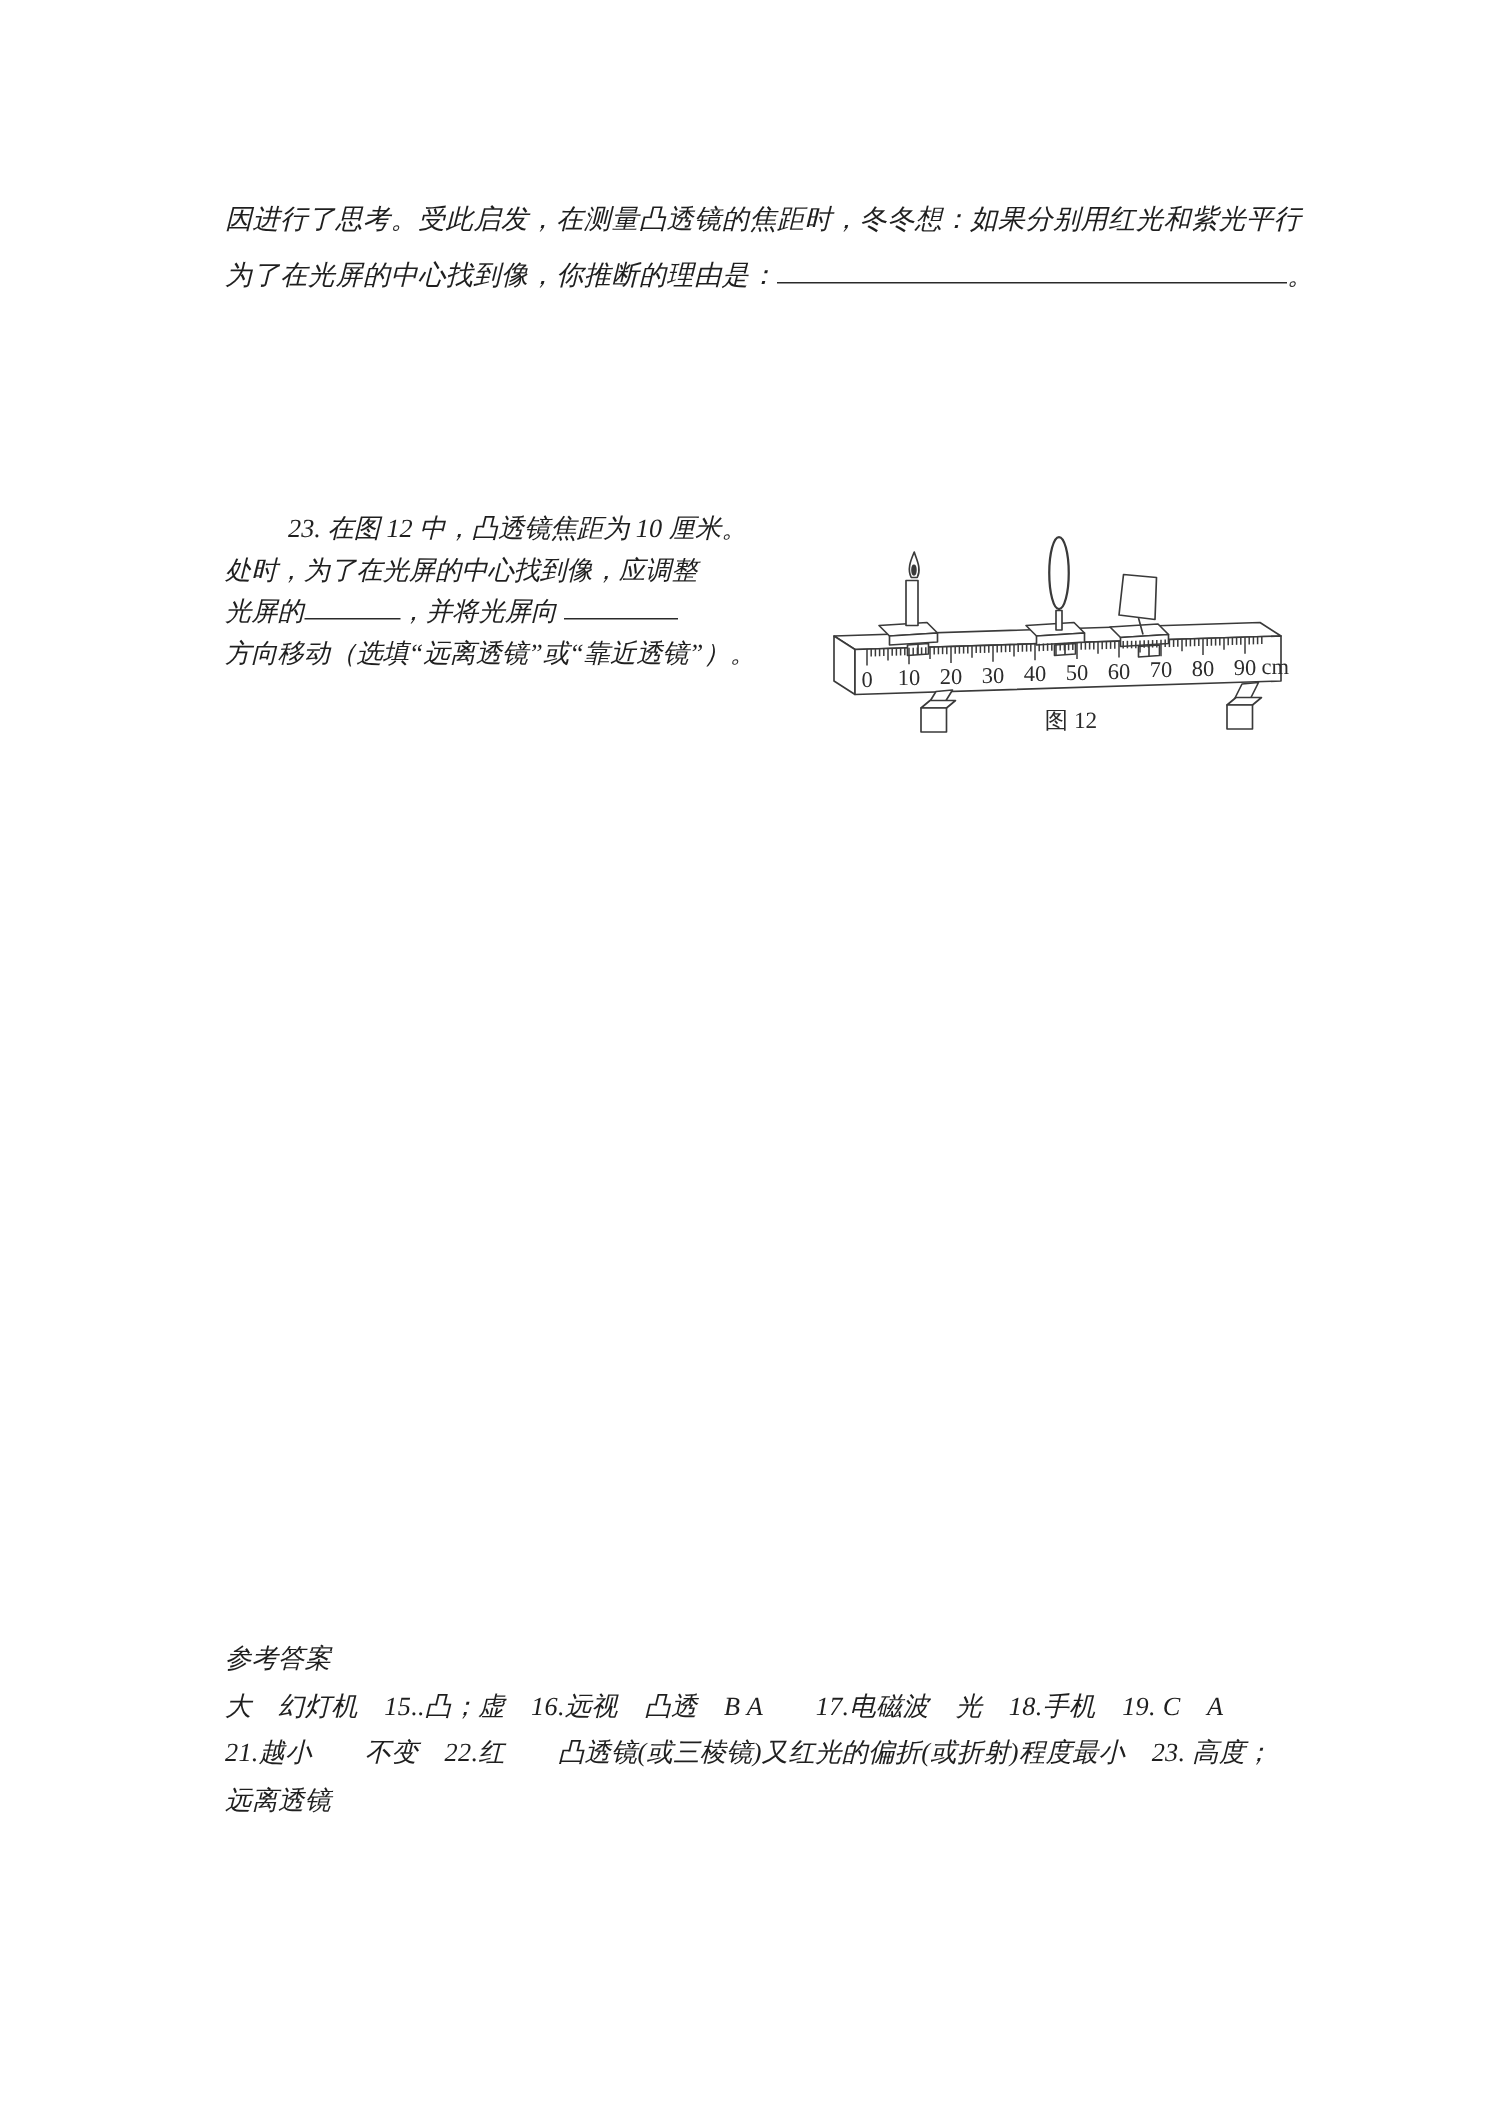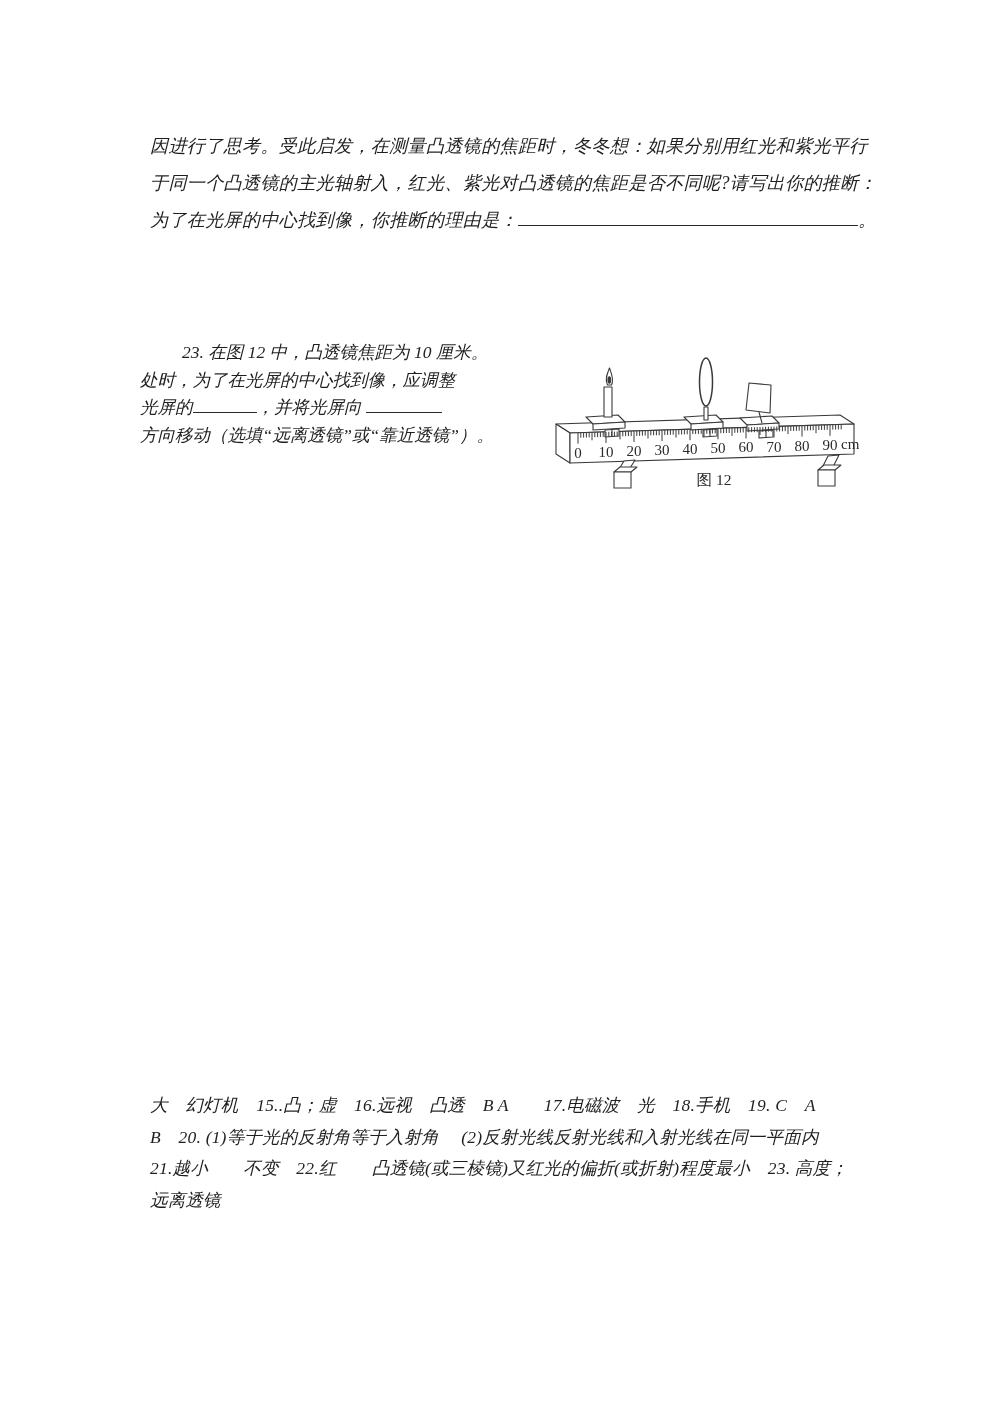--- a/index.html
+++ b/index.html
@@ -9,21 +9,21 @@
     background:#ffffff;
     font-family:"Liberation Serif","DejaVu Serif",serif;
     color:#1f1f1f;
     overflow:hidden;
   }
   .intro{
     position:absolute;left:150px;top:128px;width:708px;
     font-size:18px;line-height:37px;letter-spacing:0.4px;
   }
   .q23{
-    position:absolute;left:140px;top:339px;width:385px;
+    position:absolute;left:150px;top:339px;width:385px;
     font-size:17.5px;line-height:27.6px;
   }
   .q23 .indent{padding-left:42px;}
   .answers{
     position:absolute;left:150px;top:1090px;width:712px;
     font-size:17.5px;line-height:31.5px;letter-spacing:0.2px;
   }
   .blank{
     display:inline-block;
     border-bottom:1.5px solid #2a2a2a;
@@ -41,21 +41,20 @@
   }
   .tline{white-space:nowrap;font-style:italic;}
 </style>
 </head>
 <body>
 
 <div class="page">
 
   <div class="intro">
     <div class="tline">因进行了思考。受此启发，在测量凸透镜的焦距时，冬冬想：如果分别用红光和紫光平行</div>
-    <div class="tline">于同一个凸透镜的主光轴射入，红光、紫光对凸透镜的焦距是否不同呢?请写出你的推断：</div>
     <div class="tline"><span>为了在光屏的中心找到像，你推断的理由是：</span><span class="blank blank-long"></span><span>。</span></div>
   </div>
 
   <div class="q23">
     <div class="tline indent">23.  在图 12 中，凸透镜焦距为 10 厘米。</div>
     <div class="tline">处时，为了在光屏的中心找到像，应调整</div>
     <div class="tline"><span>光屏的</span><span class="blank blank-s1"></span><span>，并将光屏向 </span><span class="blank blank-s2"></span></div>
     <div class="tline">方向移动（选填“远离透镜”或“靠近透镜”）。</div>
   </div>
 
@@ -224,19 +223,19 @@
         <text x="208" y="100.4" text-anchor="middle">60</text>
         <text x="236" y="99.5" text-anchor="middle">70</text>
         <text x="264" y="98.6" text-anchor="middle">80</text>
         <text x="292" y="97.8" text-anchor="middle">90</text>
       </g>
     <text x="303" y="97" font-size="15">cm</text>
     <text x="176" y="133" font-size="15.5" text-anchor="middle">图 12</text>
   </svg>
 
   <div class="answers">
+    <div class="tline">参考答案</div>
     <div class="tline">大　幻灯机　15..凸；虚　16.远视　凸透　B A　　17.电磁波　光　18.手机　19. C　A</div>
-    <div class="tline">B　20. (1)等于光的反射角等于入射角　 (2)反射光线反射光线和入射光线在同一平面内</div>
     <div class="tline">21.越小　　不变　22.红　　凸透镜(或三棱镜)又红光的偏折(或折射)程度最小　23. 高度；</div>
     <div class="tline">远离透镜</div>
   </div>
 
 </div>
 
 </body></html>

